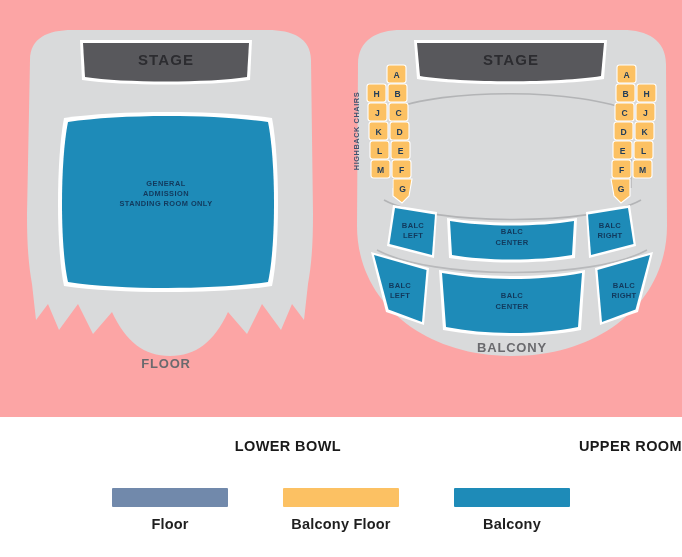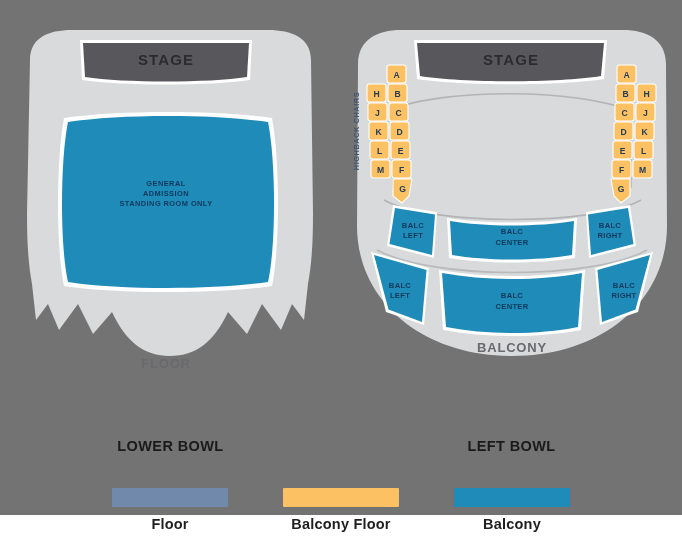--- a/index.html
+++ b/index.html
@@ -6,22 +6,22 @@
   html, body {
     margin: 0; padding: 0;
     width: 682px; height: 557px;
     background: #ffffff;
     font-family: "Liberation Sans", sans-serif;
     overflow: hidden;
   }
   #stage-root {
     position: relative;
     width: 682px;
-    height: 515px;
-    background: #737373;
+    height: 417px;
+    background: #fca5a5;
   }
 
   
   .bowl-panel {
     position: absolute;
     top: 0;
   }
   #lower-bowl-panel { left: 0;   width: 341px; height: 480px; }
   #upper-bowl-panel { left: 341px; width: 341px; height: 480px; }
 
@@ -32,21 +32,21 @@
     height: 420px;
     display: block;
   }
 
   
   .bowl-caption {
     position: absolute;
     left: 0;
     width: 341px;
     top: 438px;
-    text-align: center;
+    text-align: right;
     font-size: 14.5px;
     font-weight: bold;
     letter-spacing: 0.4px;
     color: #1a1a1a;
   }
 
   
   .svg-label {
     font-family: "Liberation Sans", sans-serif;
     font-weight: bold;
@@ -338,21 +338,21 @@
       </g>
       <g>
         <path fill="#ffffff" d="M 254 268 L 312 252 L 297 312 L 259 325 Z"></path>
         <path fill="#1e8bb8" d="M 256.5 270 L 309 255 L 294.5 309.5 L 261 322 Z"></path>
         <text class="balc-text" x="283" y="288">BALC</text>
         <text class="balc-text" x="283" y="298">RIGHT</text>
       </g>
 
       <text class="svg-label area-text" x="171" y="352">BALCONY</text>
     </svg>
-    <div class="bowl-caption">LEFT BOWL</div>
+    <div class="bowl-caption">UPPER ROOM</div>
   </div>
 
   <div id="legend">
     <div class="legend-item">
       <div class="legend-swatch" style="background:#7189ab"></div>
       <div class="legend-label">Floor</div>
     </div>
     <div class="legend-item">
       <div class="legend-swatch" style="background:#fcc163"></div>
       <div class="legend-label">Balcony Floor</div>

